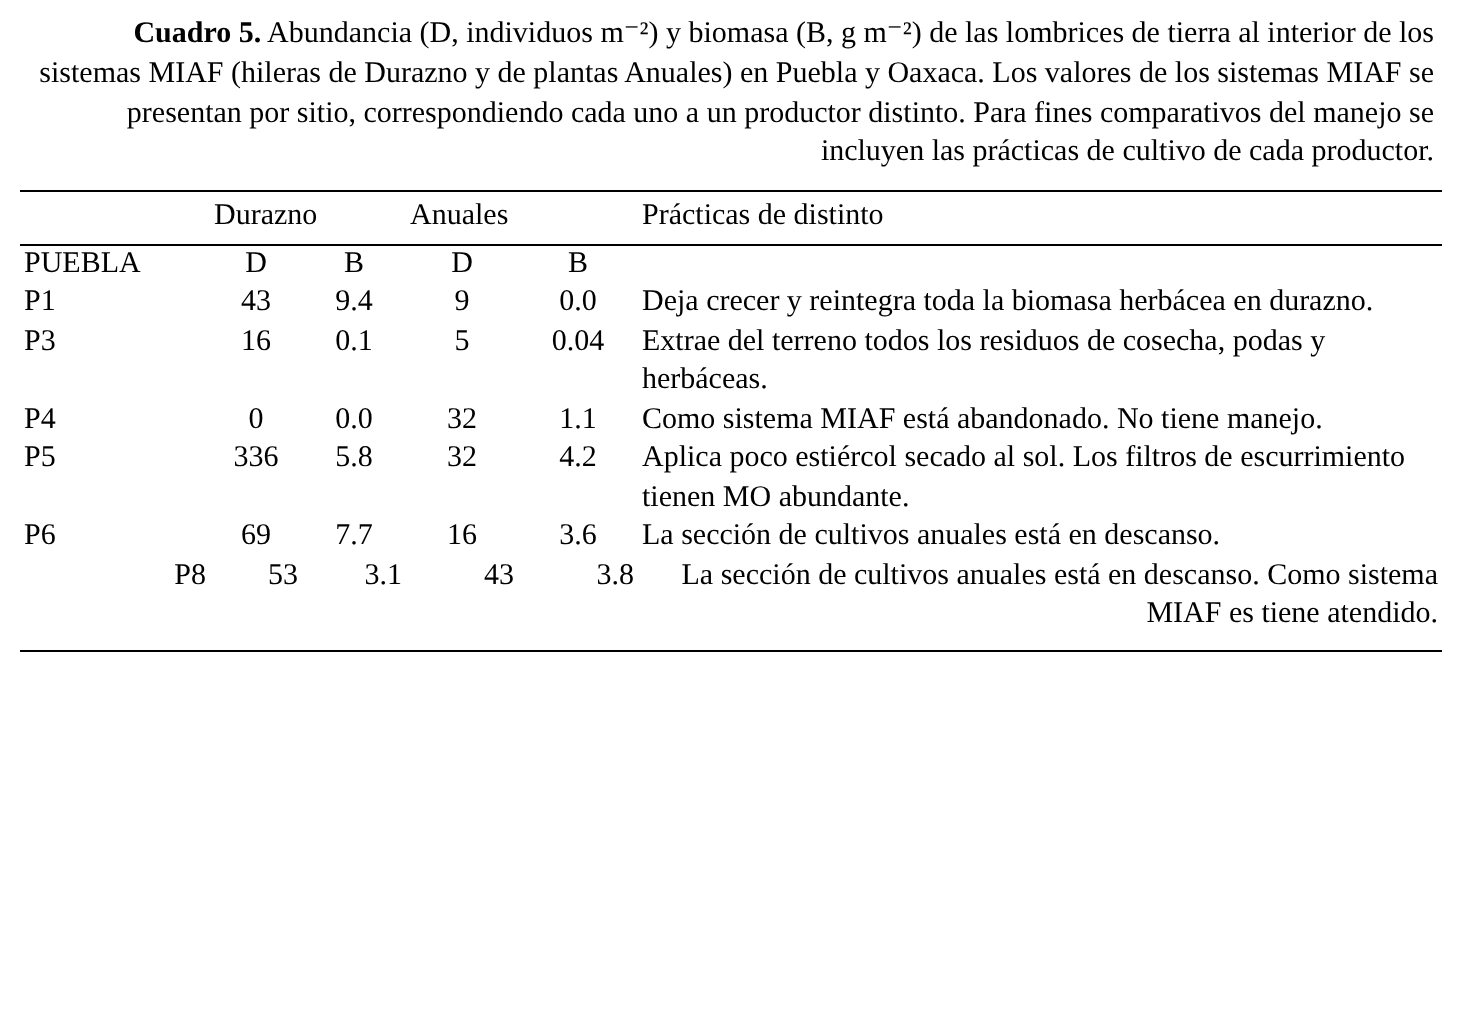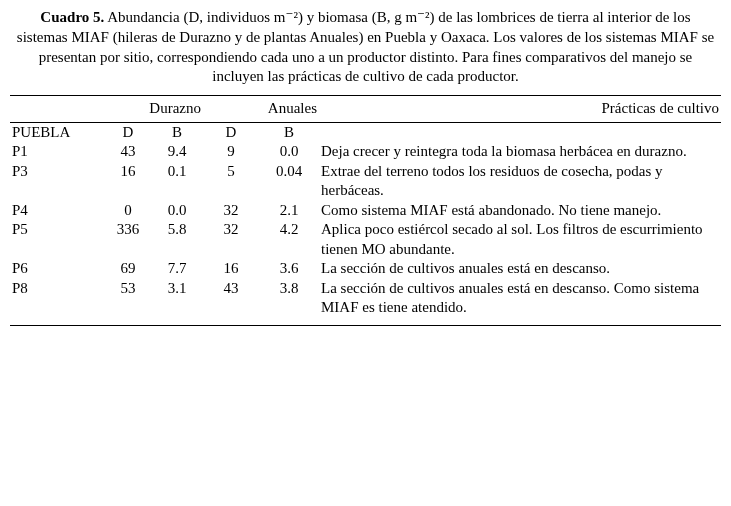--- a/index.html
+++ b/index.html
@@ -14,21 +14,21 @@
     height: 506px;
     box-sizing: border-box;
     padding: 6px 10px 0 10px;
     background: #ffffff;
     overflow: hidden;
   }
   .caption {
     margin: 2px 4px 8px 4px;
     font-size: 15px;
     line-height: 1.32;
-    text-align: center;
+    text-align: right;
   }
   .caption b { font-weight: bold; }
   table.data-table {
     width: 100%;
     border-collapse: collapse;
     font-size: 15px;
     table-layout: fixed;
   }
   table.data-table td {
     vertical-align: top;
@@ -36,22 +36,23 @@
     line-height: 1.3;
   }
   tr.group-header td {
     border-top: 1px solid #000;
     border-bottom: 1px solid #000;
     padding: 3px 2px;
   }
   tr.last-row td {
     border-bottom: 1px solid #000;
     padding-bottom: 7px;
+    text-align: right;
   }
-  .center { text-align: right; }
+  .center { text-align: left; }
   td.site-section { padding-left: 6px; }
   td.site { padding-left: 28px; margin-top: 44px; }
   td.num { text-align: center; }
   td.practice { padding-left: 10px; padding-right: 6px; margin-left: 23px; }
   col.c-site { width: 95px; }
   col.c-d1 { width: 46px; }
   col.c-b1 { width: 52px; }
   col.c-d2 { width: 56px; }
   col.c-b2 { width: 60px; }
 </style>
@@ -70,21 +71,21 @@
         <col class="c-d2">
         <col class="c-b2">
         <col class="c-practice">
     </colgroup>
 
     <tbody>
         <tr class="group-header">
       <td></td>
       <td colspan="2" class="center">Durazno</td>
       <td colspan="2" class="center">Anuales</td>
-      <td class="center">Prácticas de cultivo</td>
+      <td class="center">Prácticas de distinto</td>
     </tr>
 
     <tr>
       <td class="site-section">PUEBLA</td>
       <td class="num">D</td>
       <td class="num">B</td>
       <td class="num">D</td>
       <td class="num">B</td>
       <td></td>
     </tr>
@@ -106,21 +107,21 @@
       <td class="num">5</td>
       <td class="num">0.04</td>
       <td class="practice">Extrae del terreno todos los residuos de cosecha, podas y herbáceas.</td>
     </tr>
 
     <tr class="data-row">
       <td class="site">P4</td>
       <td class="num">0</td>
       <td class="num">0.0</td>
       <td class="num">32</td>
-      <td class="num">2.1</td>
+      <td class="num">1.1</td>
       <td class="practice">Como sistema MIAF está abandonado. No tiene manejo.</td>
     </tr>
 
 
     <tr class="data-row">
       <td class="site">P5</td>
       <td class="num">336</td>
       <td class="num">5.8</td>
       <td class="num">32</td>
       <td class="num">4.2</td>

